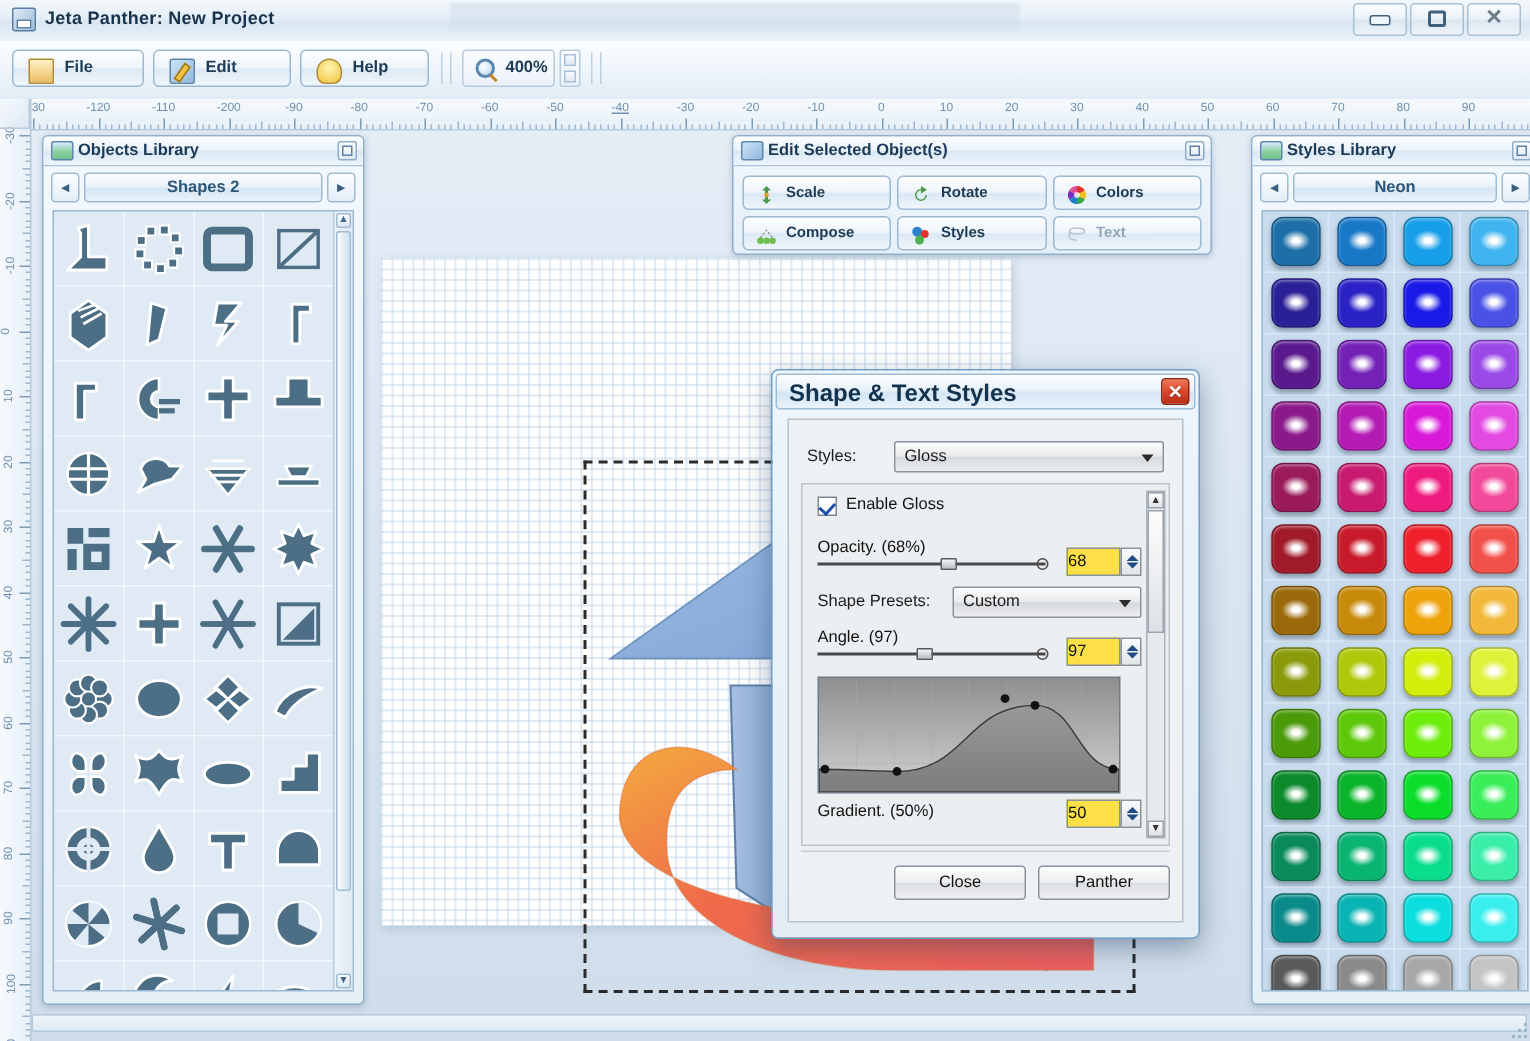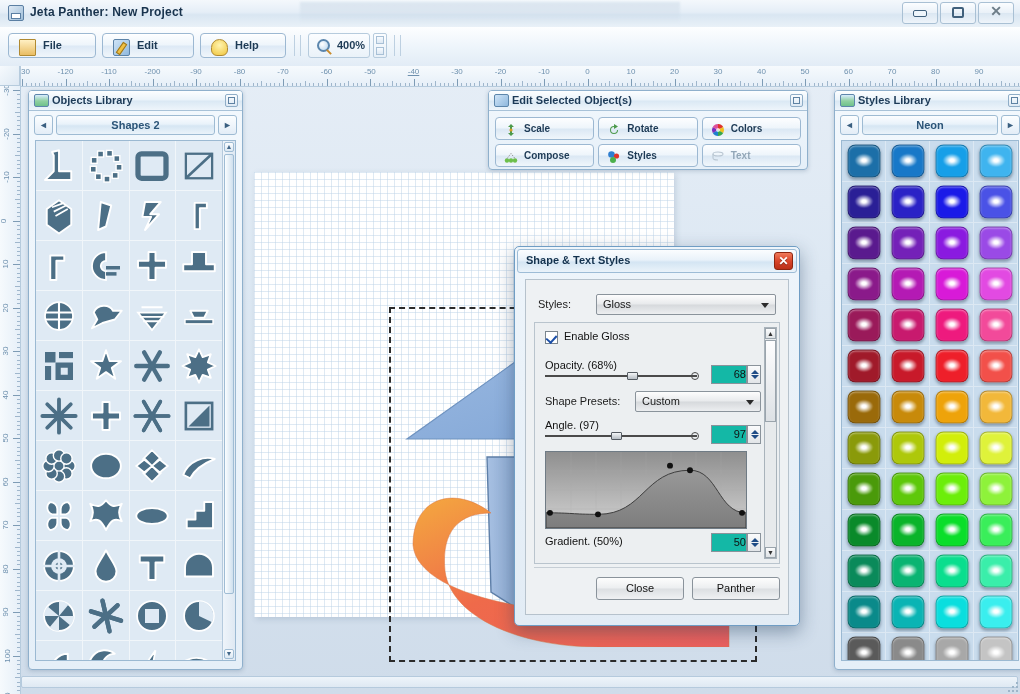--- a/index.html
+++ b/index.html
@@ -165,21 +165,21 @@
   .ebtn.dim .et{color:#93a7b8;}
 
   
   .dialog{position:absolute;left:514px;top:246px;width:286px;height:380px;
     background:linear-gradient(180deg,#eef5fb,#e2ecf5);
     border:1px solid #6f9dc4;border-radius:5px;box-sizing:border-box;
     box-shadow:0 6px 18px rgba(30,60,90,.42);z-index:50;}
   .dlg-hd{position:relative;height:24px;margin:2px;
     background:linear-gradient(180deg,#fbfdff 0%,#e9f2fa 45%,#d4e5f3 55%,#eaf3fa 100%);
     border:1px solid #9dbcd6;border-radius:3px;box-sizing:border-box;}
-  .dlg-hd .dt{position:absolute;left:8px;top:4px;font-size:11px;font-weight:bold;color:#13324e;}
+  .dlg-hd .dt{position:absolute;left:8px;top:4px;font-size:16px;font-weight:bold;color:#13324e;}
   .dlg-x{position:absolute;right:3px;top:2px;width:19px;height:18px;
     background:linear-gradient(180deg,#f07a5a 0%,#d9452a 50%,#bb3018 100%);
     border:1px solid #8d2510;border-radius:3px;box-sizing:border-box;
     color:#fff;font-size:12px;font-weight:bold;text-align:center;line-height:16px;
     text-shadow:0 1px 1px rgba(0,0,0,.4);}
   .dlg-body{position:absolute;left:10px;right:10px;top:32px;bottom:10px;
     background:#eef1f3;border:1px solid #b6c2cc;box-sizing:border-box;}
   .row{position:relative;margin:10px 12px 0 12px;height:22px;}
   .lab{position:absolute;top:4px;font-size:11px;color:#1b1b1b;}
   .sel{position:absolute;height:21px;
@@ -195,22 +195,22 @@
   .chk:after{content:"";position:absolute;left:2px;top:1px;width:5px;height:8px;
     border:solid #1b4fa8;border-width:0 2px 2px 0;transform:rotate(42deg);}
   .chk-lab{position:absolute;left:29px;top:7px;font-size:11px;color:#111;}
   .sld-lab{position:absolute;font-size:11px;color:#111;}
   .sld{position:absolute;height:2px;background:#4a4a4a;}
   .sld:after{content:"";position:absolute;right:-2px;top:-3px;width:6px;height:6px;
     border:1px solid #4a4a4a;border-radius:50%;background:transparent;}
   .knob{position:absolute;width:11px;height:8px;
     background:linear-gradient(180deg,#f4f6f8,#b8bfc6);border:1px solid #555c63;
     box-sizing:border-box;border-radius:1px;}
-  .num{position:absolute;height:19px;background:#14b8a6;border:1px solid #8a939b;
-    box-sizing:border-box;font-size:11px;color:#111;text-align:right;line-height:17px;}
+  .num{position:absolute;height:19px;background:#fde047;border:1px solid #8a939b;
+    box-sizing:border-box;font-size:11px;color:#111;text-align:left;line-height:17px;}
   .nspin{position:absolute;width:14px;height:19px;border:1px solid #8a939b;
     box-sizing:border-box;background:linear-gradient(180deg,#fafbfc,#e2e5e8);}
   .nspin i{position:absolute;left:3px;width:0;height:0;
     border-left:4px solid transparent;border-right:4px solid transparent;}
   .nspin i.u{top:4px;border-bottom:4px solid #1f4c86;}
   .nspin i.d{bottom:4px;border-top:4px solid #1f4c86;}
   .curve{position:absolute;border:1px solid #6f7b85;box-sizing:border-box;overflow:hidden;}
   .dscroll{position:absolute;right:2px;top:4px;bottom:4px;width:13px;
     background:#e7eaec;border:1px solid #a9b3bb;box-sizing:border-box;}
   .dsb{position:absolute;left:0;width:11px;height:11px;

